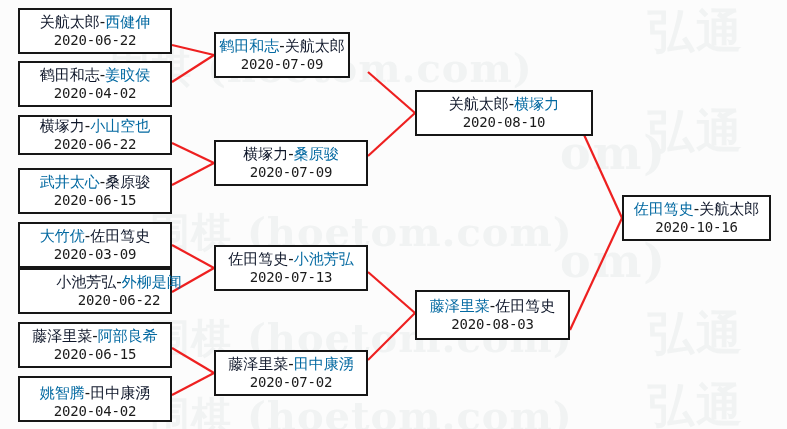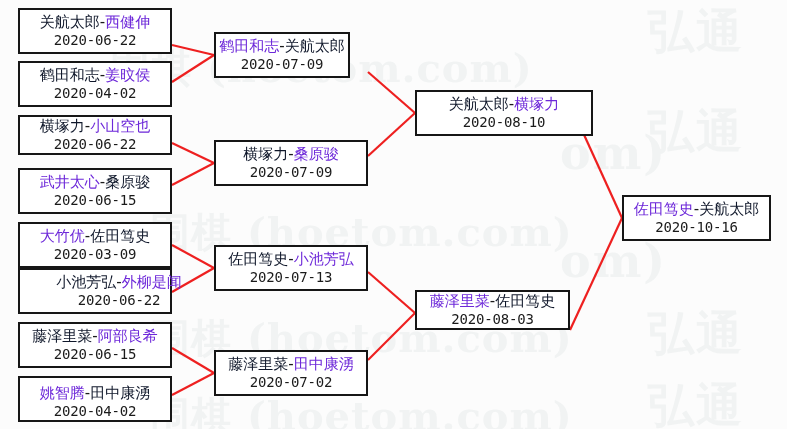--- a/index.html
+++ b/index.html
@@ -73,21 +73,21 @@
   }
   .date {
     font-size: 14px;
     color: #1a1a1a;
     white-space: nowrap;
     font-family: "DejaVu Sans Mono", "Liberation Mono", monospace;
     letter-spacing: -0.2px;
     margin-top: 1px;
   }
   .p-win  { color: #0f172a; }
-  .p-lose { color: #6d28d9; }
+  .p-lose { color: #0369a1; }
   .p-sep  { color: #1a1a1a; }
 </style>
 </head>
 <body>
 
 <div id="root">
 
   <div id="watermarks">
       <div class="wm wm-big" style="left: 648px; top: 8px;">弘通</div>
       <div class="wm wm-big" style="left: 648px; top: 108px;">弘通</div>
@@ -163,21 +163,21 @@
       <div class="date">2020-07-13</div>
     </div>
     <div class="match" style="left: 214px; top: 350px; width: 154px; height: 46px;">
       <div class="players"><span class="p-win">藤泽里菜</span><span class="p-sep">-</span><span class="p-lose">田中康湧</span></div>
       <div class="date">2020-07-02</div>
     </div>
     <div class="match" style="left: 415px; top: 90px; width: 178px; height: 46px;">
       <div class="players"><span class="p-win">关航太郎</span><span class="p-sep">-</span><span class="p-lose">横塚力</span></div>
       <div class="date">2020-08-10</div>
     </div>
-    <div class="match" style="left: 415px; top: 290px; width: 155px; height: 40px;">
+    <div class="match" style="left: 415px; top: 290px; width: 155px; height: 50px;">
       <div class="players"><span class="p-lose">藤泽里菜</span><span class="p-sep">-</span><span class="p-win">佐田笃史</span></div>
       <div class="date">2020-08-03</div>
     </div>
     <div class="match" style="left: 622px; top: 195px; width: 149px; height: 46px;">
       <div class="players"><span class="p-lose">佐田笃史</span><span class="p-sep">-</span><span class="p-win">关航太郎</span></div>
       <div class="date">2020-10-16</div>
     </div>
   </div>
 
 </body></html>

